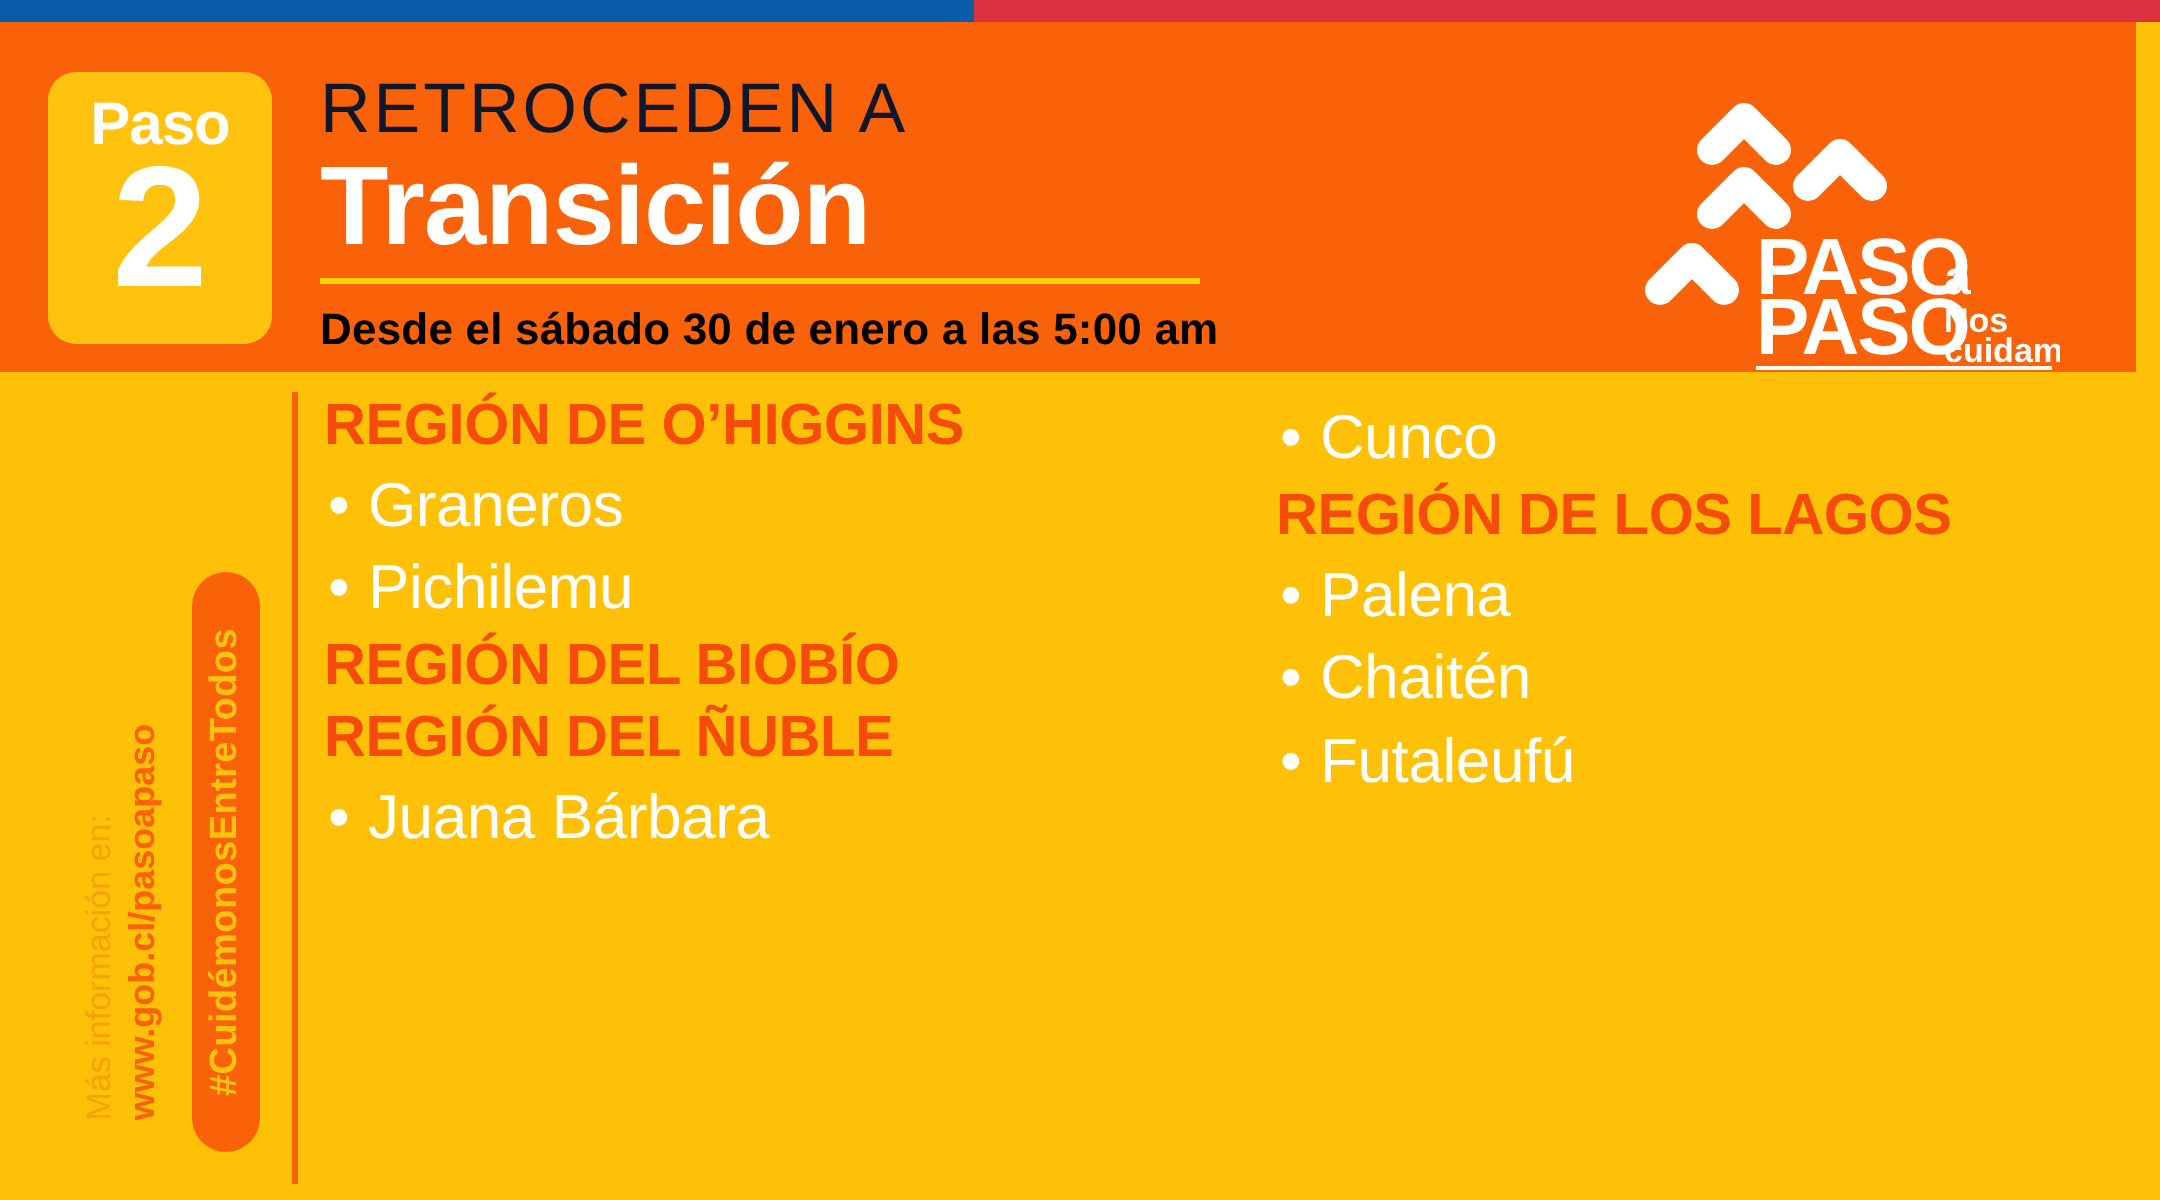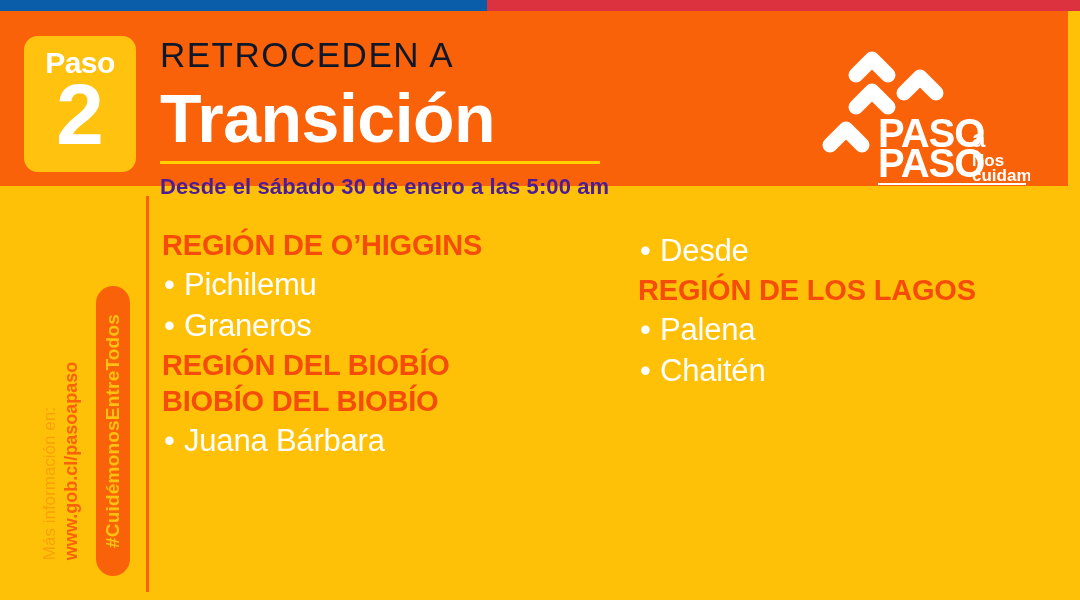--- a/index.html
+++ b/index.html
@@ -35,28 +35,28 @@
   #paso-badge .paso-num {
     color:#FFFFFF; font-weight:bold; font-size:86px; line-height:0.95; margin-top:-4px;
   }
 
   #header-text { position:absolute; left:160px; top:26px; }
   #kicker {
     color:#0f172a; font-size:35px; letter-spacing:1.5px; line-height:1;
     font-weight:normal;
   }
   #title {
-    color:#FFFFFF; font-size:68px; font-weight:bold; line-height:1.02;
-    letter-spacing:-0.5px; margin-top:12px;
+    color:#FFFFFF; font-size:56px; font-weight:bold; line-height:1.02;
+    letter-spacing:-0.5px; margin-top:2px;
   }
   #title-rule {
     width:440px; height:3px; background:#FFD200; margin-top:8px;
   }
   #subtitle {
-    color:#4c1d95; font-size:22px; font-weight:bold; margin-top:10px; letter-spacing:0.1px;
+    color:#000000; font-size:22px; font-weight:bold; margin-top:10px; letter-spacing:0.1px;
   }
 
   
   #logo { position:absolute; right:38px; top:38px; width:210px; height:136px; }
   #logo svg { width:210px; height:136px; display:block; }
 
   
   #left-rail { position:absolute; left:0; top:186px; width:146px; height:414px; }
   #hash-pill {
     position:absolute; left:96px; top:100px;
@@ -81,21 +81,21 @@
   #info-block .l2 { color:#F96208; font-size:18px; font-weight:bold; line-height:1.25; }
   #rail-divider {
     position:absolute; left:146px; top:196px; width:3px; height:396px; background:#F96208;
   }
 
   
   #content {
     position:absolute; left:162px; top:198px; width:900px; height:400px;
     display:flex; gap:52px;
   }
-  .column { width:430px;margin-top:32px; }
+  .column { width:430px; }
   .region-heading {
     color:#F54D09; font-size:29px; font-weight:bold; line-height:1.1;
     letter-spacing:-0.2px; margin-bottom:2px;
   }
   .comuna {
     color:#FFFFFF; font-size:31px; line-height:1.33; letter-spacing:-0.2px;
     padding-left:22px; position:relative;
   }
   .comuna::before {
     content:"•"; position:absolute; left:2px; top:0; color:#FFFFFF; font-size:31px;
@@ -157,36 +157,37 @@
   </div>
 
 </div>
 <div id="rail-divider"></div>
 
 <div id="content">
 
   <div class="column">
     <div class="block">
       <div class="region-heading">REGIÓN DE O’HIGGINS</div>
+      <div class="comuna">Graneros</div>
       <div class="comuna">Pichilemu</div>
-      <div class="comuna">Graneros</div>
     </div>
     <div class="block">
       <div class="region-heading">REGIÓN DEL BIOBÍO</div>
     </div>
     <div class="block">
-      <div class="region-heading">BIOBÍO DEL BIOBÍO</div>
+      <div class="region-heading">REGIÓN DEL ÑUBLE</div>
       <div class="comuna">Juana Bárbara</div>
     </div>
   </div>
 
   <div class="column">
     <div class="block">
-      <div class="comuna">Desde</div>
+      <div class="comuna">Cunco</div>
     </div>
     <div class="block">
       <div class="region-heading">REGIÓN DE LOS LAGOS</div>
       <div class="comuna">Palena</div>
       <div class="comuna">Chaitén</div>
+      <div class="comuna">Futaleufú</div>
     </div>
   </div>
 
 </div>
 
 </body></html>

